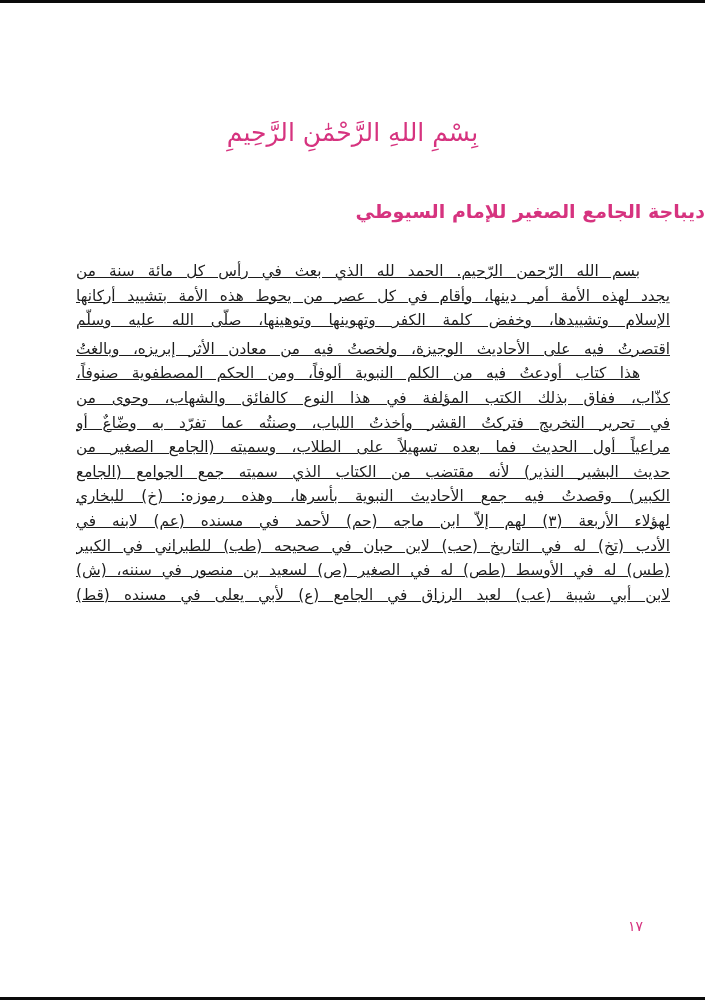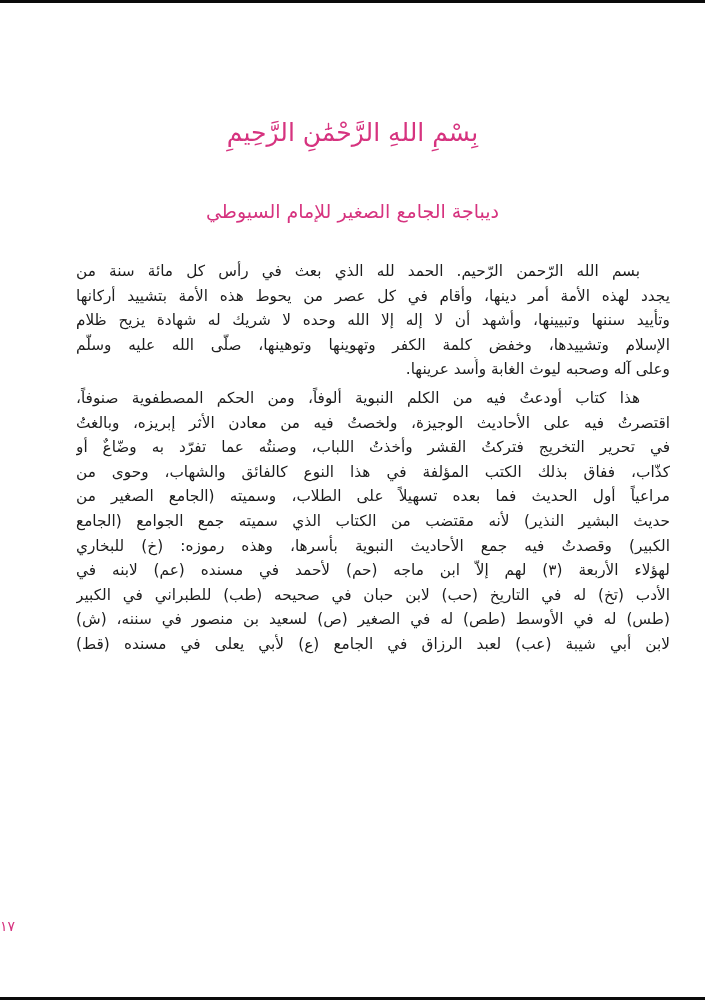--- a/index.html
+++ b/index.html
@@ -31,37 +31,38 @@
       font-size: 25px;
       color: #d6337f;
       direction: rtl;
       letter-spacing: 0.5px;
     }
     .heading {
       position: absolute;
       top: 200px;
       left: 0;
       width: 705px;
-      text-align: center;
+      text-align: right;
       font-family: "DejaVu Sans", sans-serif;
-      font-weight: normal;
+      font-weight: bold;
       font-size: 19px;
       color: #d6337f;
       direction: rtl;
     }
     .body-text {
       position: absolute;
       top: 259px;
       left: 76px;
       width: 594px;
       direction: rtl;
       font-family: "DejaVu Sans", sans-serif;
       font-size: 15.3px;
       line-height: 24.6px;
       color: #1c1c1c;
+      text-decoration: underline;
     }
     .line {
       display: block;
       white-space: nowrap;
       text-align: justify;
       text-align-last: justify;
       height: 24.6px;
       overflow: hidden;
     }
     .line.first {
@@ -71,50 +72,48 @@
       text-align-last: right;
     }
     .para-gap {
       height: 4px;
     }
     .page-number {
       position: absolute;
       top: 918px;
       left: 0;
       width: 643px;
-      text-align: left;
+      text-align: right;
       font-family: "DejaVu Sans", sans-serif;
       font-size: 14px;
       color: #d6337f;
       direction: rtl;
     }
   </style>
 </head>
 <body>
 
 <div class="edge-top"></div>
 
 <div class="bismillah">بِسْمِ اللهِ الرَّحْمَٰنِ الرَّحِيمِ</div>
 
 <div class="heading">ديباجة الجامع الصغير للإمام السيوطي</div>
 
 <div class="body-text">
   <div>
     <span class="line first">بسم الله الرّحمن الرّحيم. الحمد لله الذي بعث في رأس كل مائة سنة من</span>
     <span class="line">يجدد لهذه الأمة أمر دينها، وأقام في كل عصر من يحوط هذه الأمة بتشييد أركانها</span>
-    <span class="line">وتأييد سننها وتبيينها، وأشهد أن لا إله إلا الله وحده لا شريك له شهادة يزيح ظلام</span>
     <span class="line">الإسلام وتشييدها، وخفض كلمة الكفر وتهوينها وتوهينها، صلّى الله عليه وسلّم</span>
-    <span class="line last">وعلى آله وصحبه ليوث الغابة وأُسد عرينها.</span>
   </div>
   <div class="para-gap"></div>
   <div>
+    <span class="line">اقتصرتُ فيه على الأحاديث الوجيزة، ولخصتُ فيه من معادن الأثر إبريزه، وبالغتُ</span>
     <span class="line first">هذا كتاب أودعتُ فيه من الكلم النبوية ألوفاً، ومن الحكم المصطفوية صنوفاً،</span>
-    <span class="line">اقتصرتُ فيه على الأحاديث الوجيزة، ولخصتُ فيه من معادن الأثر إبريزه، وبالغتُ</span>
+    <span class="line">كذّاب، ففاق بذلك الكتب المؤلفة في هذا النوع كالفائق والشهاب، وحوى من</span>
     <span class="line">في تحرير التخريج فتركتُ القشر وأخذتُ اللباب، وصنتُه عما تفرّد به وضّاعٌ أو</span>
-    <span class="line">كذّاب، ففاق بذلك الكتب المؤلفة في هذا النوع كالفائق والشهاب، وحوى من</span>
     <span class="line">مراعياً أول الحديث فما بعده تسهيلاً على الطلاب، وسميته (الجامع الصغير من</span>
     <span class="line">حديث البشير النذير) لأنه مقتضب من الكتاب الذي سميته جمع الجوامع (الجامع</span>
     <span class="line">الكبير) وقصدتُ فيه جمع الأحاديث النبوية بأسرها، وهذه رموزه: (خ) للبخاري</span>
     <span class="line">لهؤلاء الأربعة (٣) لهم إلاّ ابن ماجه (حم) لأحمد في مسنده (عم) لابنه في</span>
     <span class="line">الأدب (تخ) له في التاريخ (حب) لابن حبان في صحيحه (طب) للطبراني في الكبير</span>
     <span class="line">(طس) له في الأوسط (طص) له في الصغير (ص) لسعيد بن منصور في سننه، (ش)</span>
     <span class="line">لابن أبي شيبة (عب) لعبد الرزاق في الجامع (ع) لأبي يعلى في مسنده (قط)</span>
   </div>
 </div>
 

